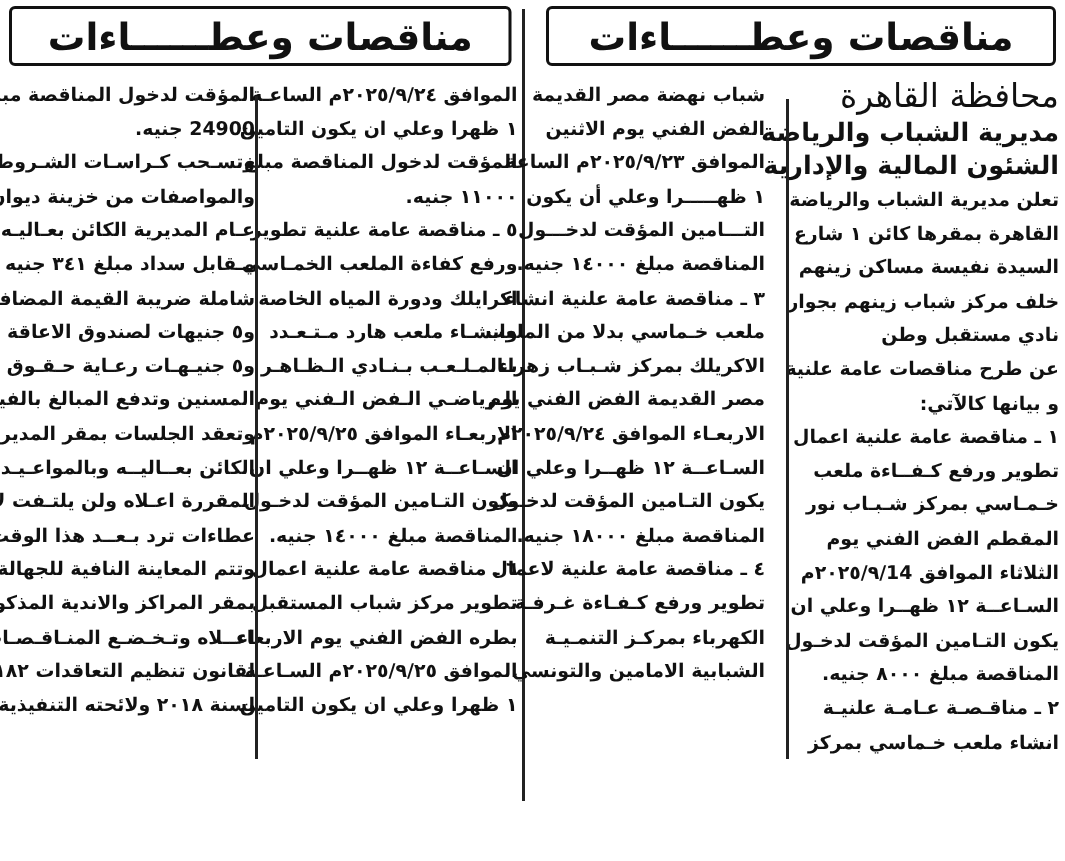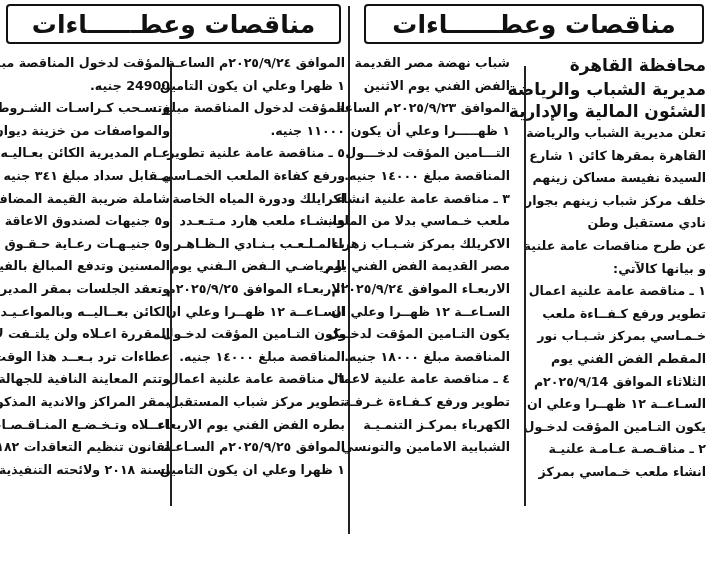--- a/index.html
+++ b/index.html
@@ -34,21 +34,21 @@
     }
     
     .page-left .col-a { right: 2px; width: 162px; }   
     .page-left .col-b { right: 177px; width: 162px; }  
     .page-left .col-divider { left: 170px; top: 64px; height: 442px; }
     
     .page-right .col-a { right: 4px; width: 168px; }
     .page-right .col-b { right: 200px; width: 165px; }
     .page-right .col-divider { left: 170px; top: 66px; height: 440px; }
     .head-block { text-align: center; }
-    .head-block .h1 { font-size: 17px; line-height: 26px; font-weight: bold; text-align: center; white-space: nowrap; }
+    .head-block .h1 { font-size: 22px; line-height: 26px; font-weight: normal; text-align: center; white-space: nowrap; }
     .head-block .h2 { font-size: 17px; line-height: 22px; font-weight: bold; white-space: nowrap; padding-left: 28px; }
   </style>
 </head>
 <body>
 
 <div class="page-sep"></div>
 
 <div class="page page-left">
   <div class="title-box">مناقصات وعطــــــاءات</div>
   <div class="col col-a" id="lp-a">
@@ -112,20 +112,21 @@
         <p>نادي مستقبل وطن</p>
         <p>عن طرح مناقصات عامة علنية</p>
         <p>و بيانها كالآتي:</p>
         <p>١ ـ مناقصة عامة علنية اعمال</p>
         <p>تطوير ورفع كـفــاءة ملعب</p>
         <p>خـمـاسي بمركز شـبـاب نور</p>
         <p>المقطم الفض الفني يوم</p>
         <p>الثلاثاء الموافق ٢٠٢٥/٩/14م</p>
         <p>السـاعــة ١٢ ظهــرا وعلي ان</p>
         <p>يكون التـامين المؤقت لدخـول</p>
+        <p>المناقصة مبلغ ٨٠٠٠ جنيه.</p>
         <p>٢ ـ مناقـصـة عـامـة علنيـة</p>
         <p>انشاء ملعب خـماسي بمركز</p>
       </div>
   </div>
   <div class="col-divider"></div>
   <div class="col col-b" id="rp-b">
       <p>شباب نهضة مصر القديمة</p>
       <p>الفض الفني يوم الاثنين</p>
       <p>الموافق ٢٠٢٥/٩/٢٣م الساعة</p>
       <p>١ ظهـــــرا وعلي أن يكون</p>

